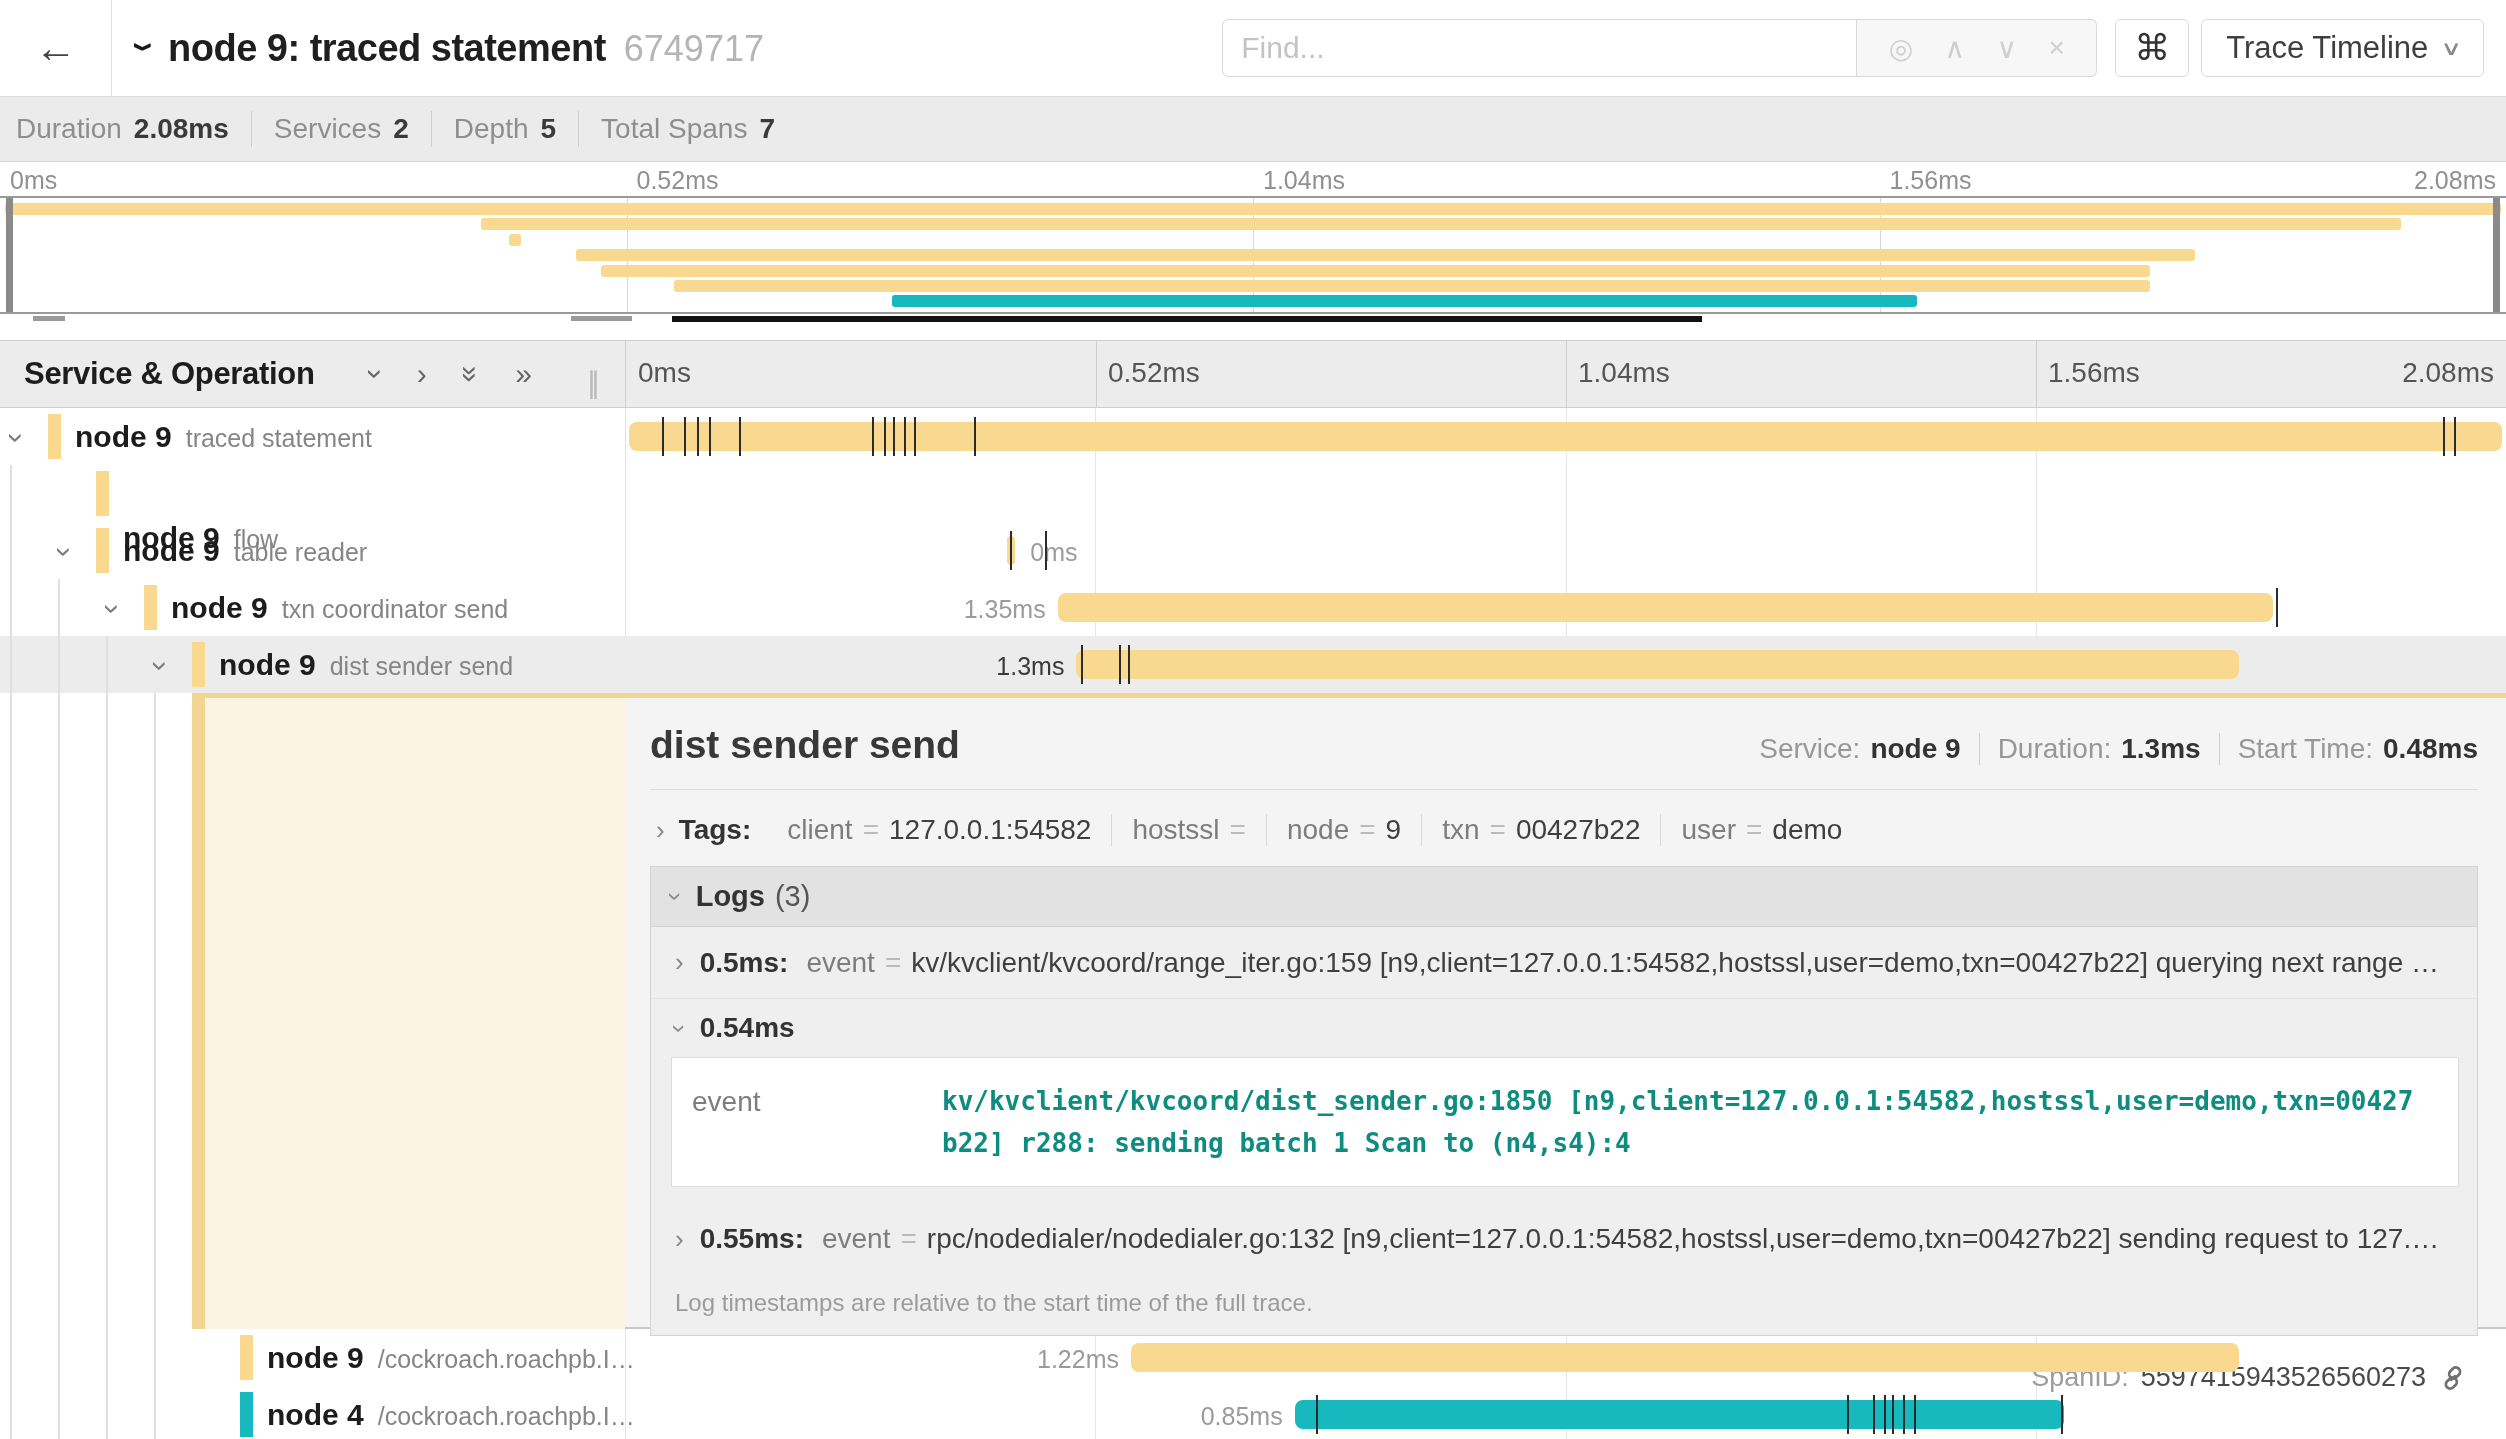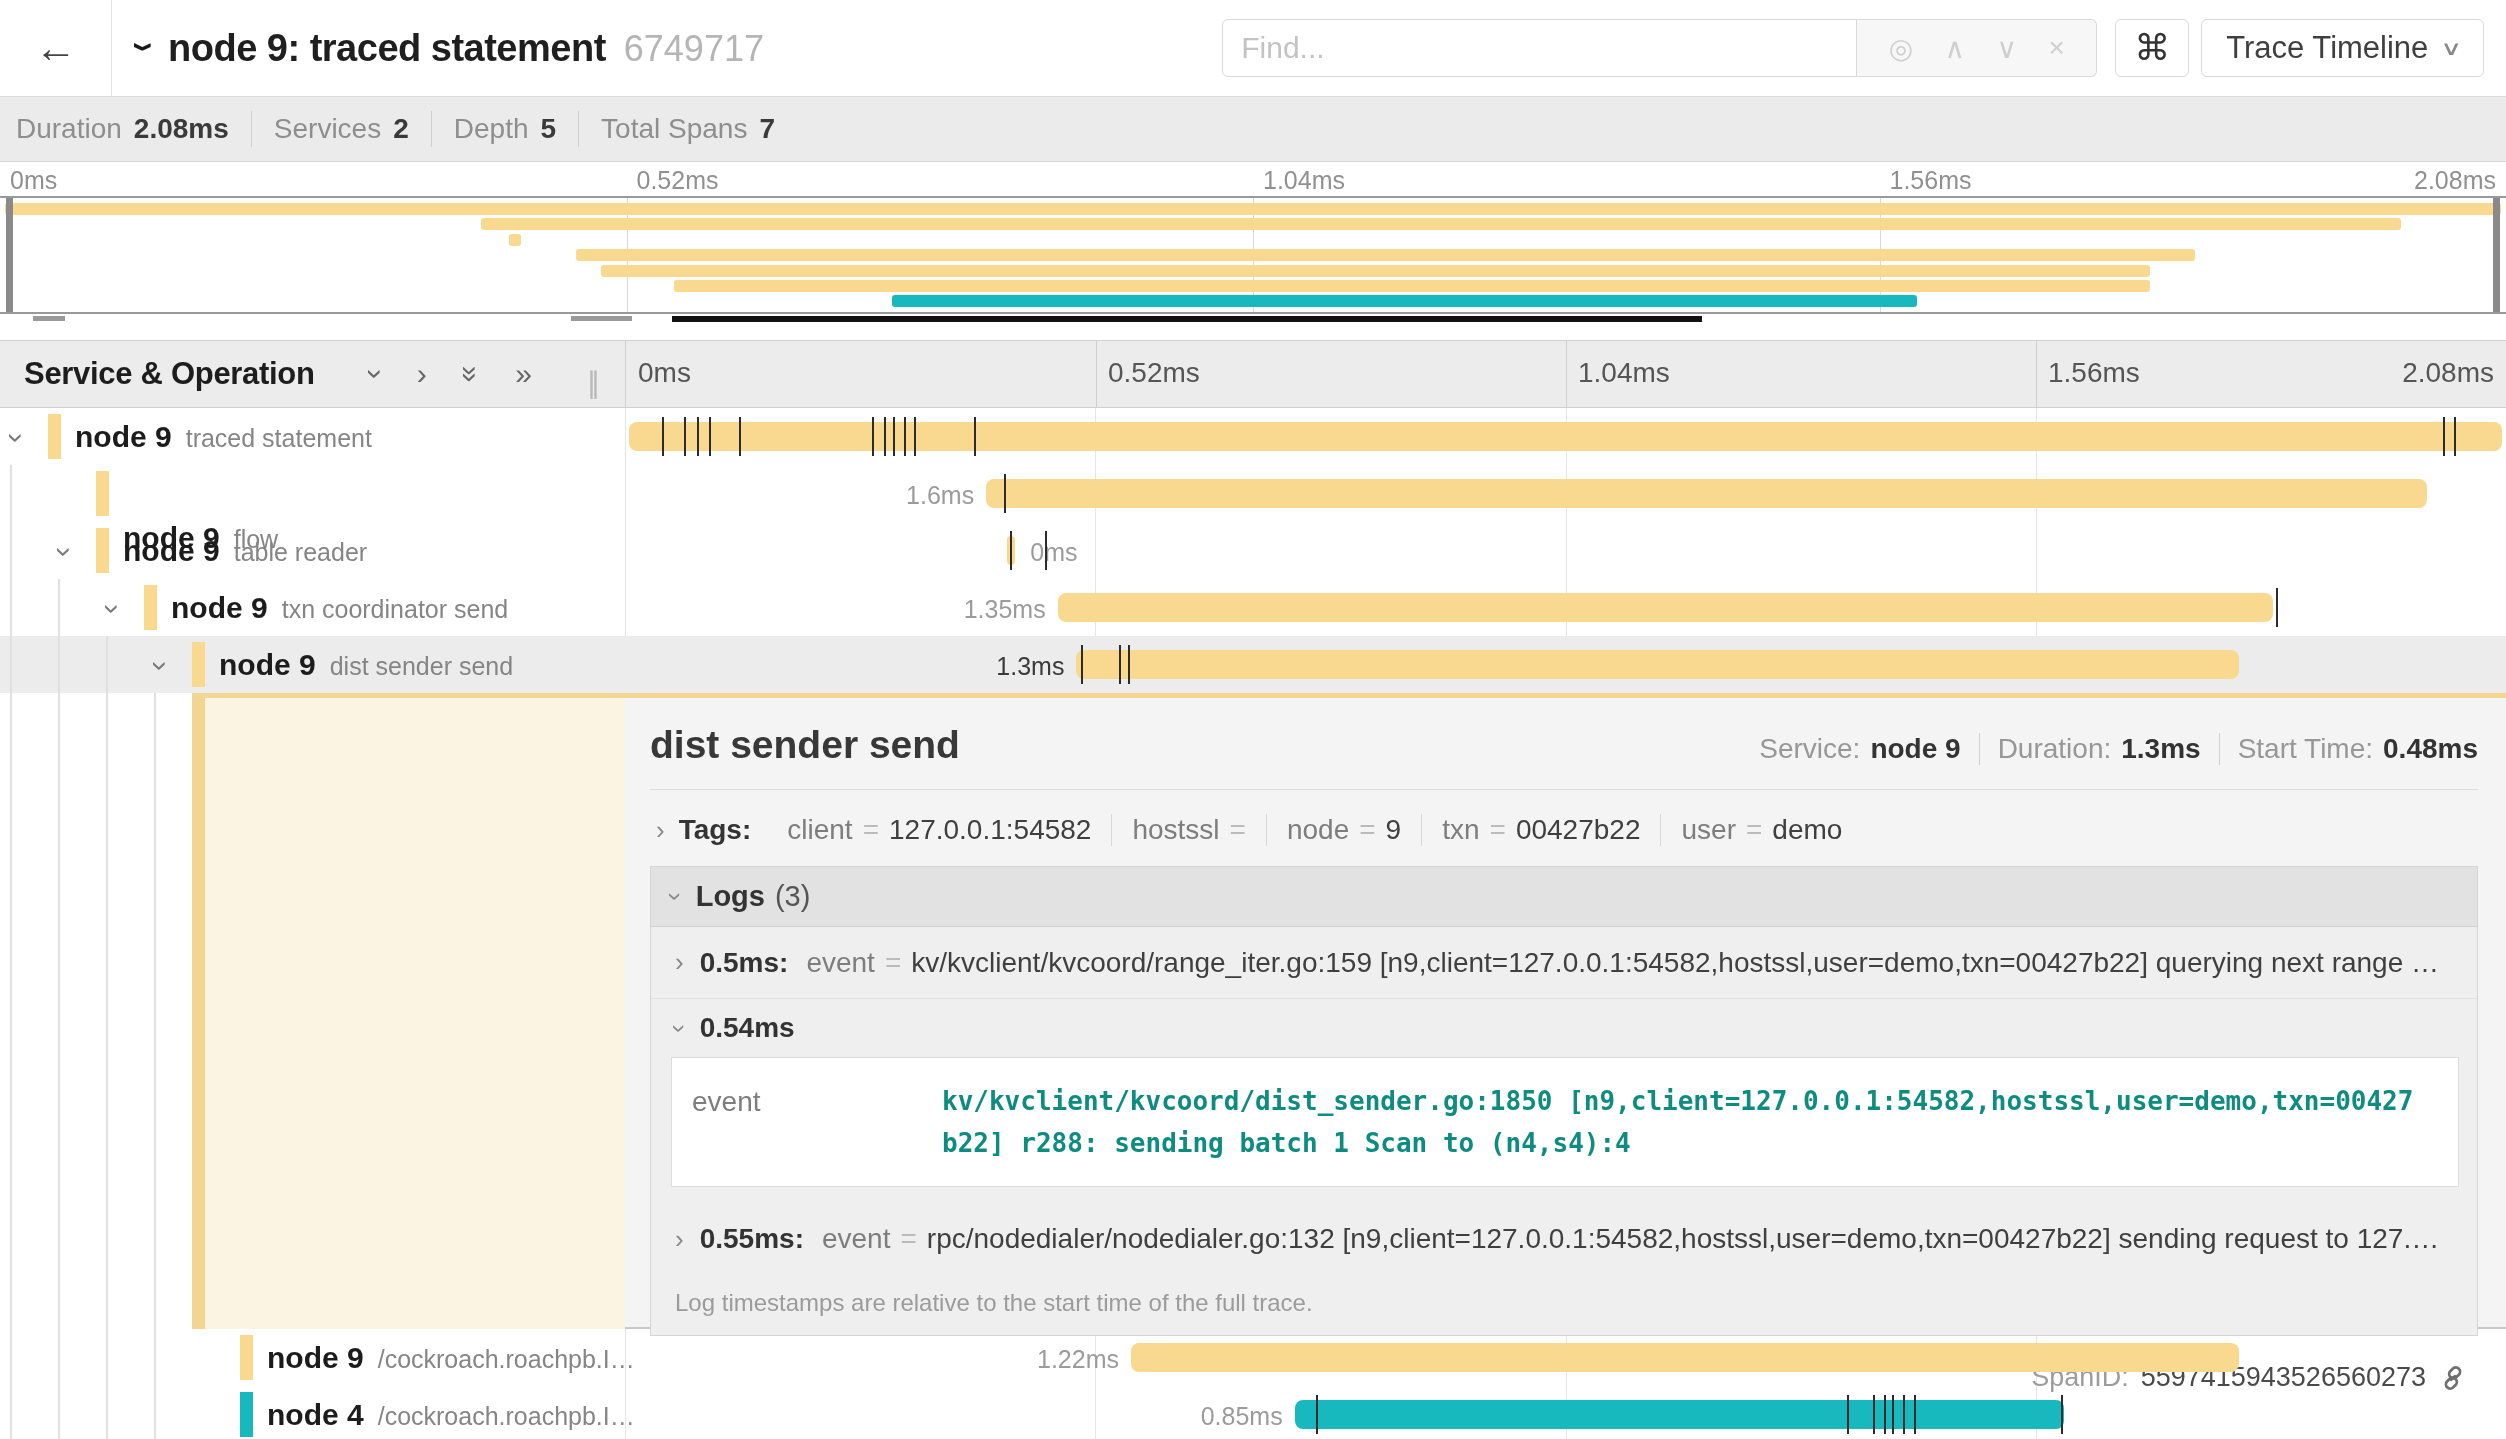--- a/index.html
+++ b/index.html
@@ -254,25 +254,20 @@
           <div class="btick" style="left: calc(97.3% - 1px);"></div>
         </div>
   </div>
 
   <div class="srow">
     <div class="srow-left">
       <div class="svc-bar" style="left: 96px; background: rgb(248, 217, 143);"></div>
       <span class="svc-name" style="left: 123px; margin-top: 44px;">node 9<i class="svc-op" style="font-style:normal">flow</i></span>
     <div class="guide" style="left: 10px;"></div>
         </div>
-    <div class="srow-right">
-      <span class="dur-label" style="right: calc(80.8% + 12px);">1.6ms</span>
-      <div class="bar" style="left: 19.2%; width: 76.6%; background: rgb(248, 217, 143);"></div>
-    <div class="btick" style="left: calc(20.2% - 1px);"></div>
-        </div>
   </div>
 
   <div class="srow">
     <div class="srow-left">
       <div class="svc-bar" style="left: 96px; background: rgb(248, 217, 143);"></div>
       <span class="svc-name" style="left: 123px;">node 9<i class="svc-op" style="font-style:normal">table reader</i></span>
     <div class="guide" style="left: 10px;"></div>
           <span class="tree-chevron rot90" style="left: 60px;">›</span>
         </div>
     <div class="srow-right">

